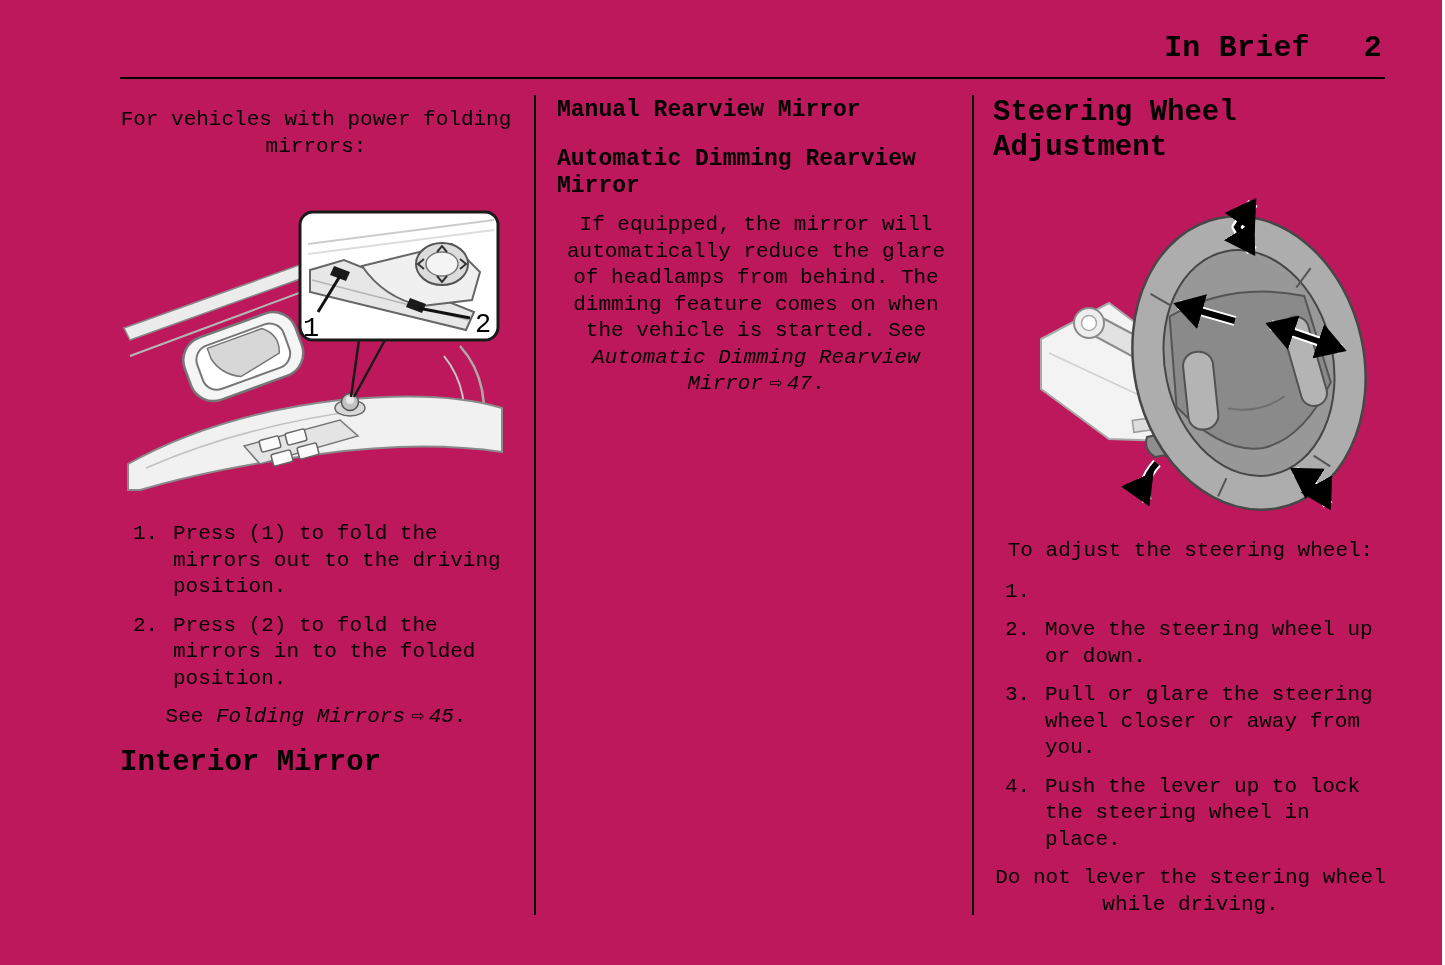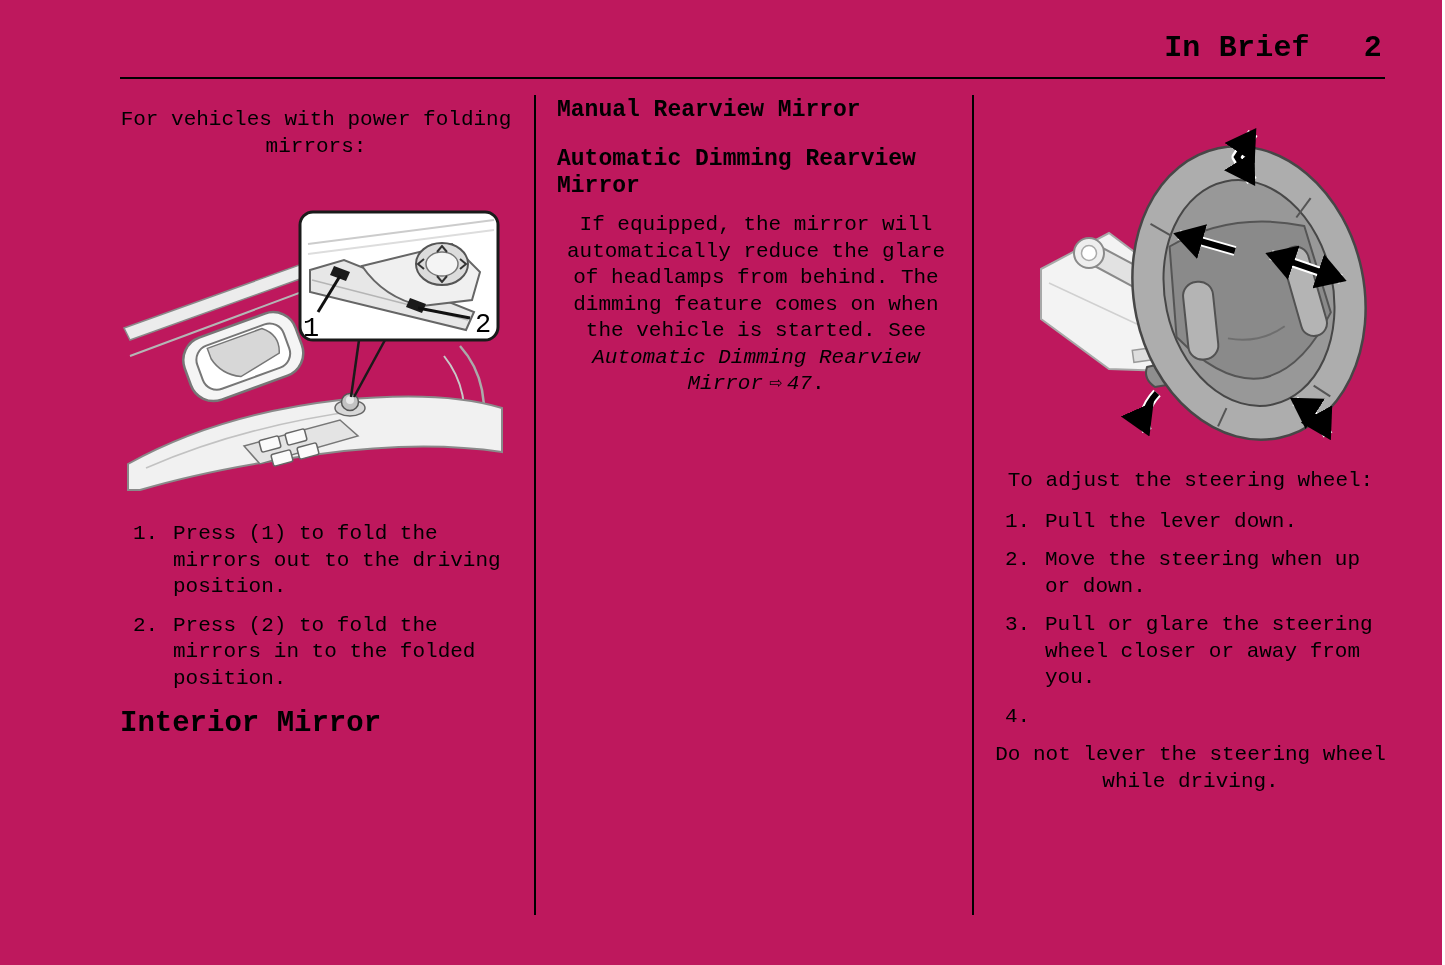--- a/index.html
+++ b/index.html
@@ -123,37 +123,41 @@
       <li>
         <span class="num">1.</span>
         <span class="txt">Press (1) to fold the mirrors out to the driving position.</span>
       </li>
       <li>
         <span class="num">2.</span>
         <span class="txt">Press (2) to fold the mirrors in to the folded position.</span>
       </li>
     </ol>
 
+    <p class="body">
+      <span>See </span><em>Folding Mirrors</em><span class="xarrow">⇨</span><em>45</em><span>.</span>
+    </p>
 
     <h2>Interior Mirror</h2>
   </section>
 
   <div class="divider divider-1"></div>
 
   <section class="col col-mid">
     <h3 class="first">Manual Rearview Mirror</h3>
     <h3 class="spaced">Automatic Dimming Rearview Mirror</h3>
     <p class="body">
       <span>If equipped, the mirror will automatically reduce the glare of headlamps from behind. The dimming feature comes on when the vehicle is started. See </span><em>Automatic Dimming Rearview Mirror</em><span class="xarrow">⇨</span><em>47</em><span>.</span>
     </p>
   </section>
 
   <div class="divider divider-2"></div>
 
   <section class="col col-right">
+    <h2 class="tight">Steering Wheel Adjustment</h2>
 
     <figure class="wheel-fig">
       <svg width="345" height="330" viewBox="0 0 345 330">
         <defs>
           <marker id="ah" markerWidth="5" markerHeight="6" refX="4" refY="3" orient="auto-start-reverse">
             <path d="M0,0 L5,3 L0,6 Z" fill="#000000"></path>
           </marker>
         </defs>
 
         <g>
@@ -202,31 +206,31 @@
           <path d="M256,280 Q278,294 289,314" stroke="#000000" stroke-width="6" fill="none" marker-start="url(#ah)" marker-end="url(#ah)"></path>
         </g>
       </svg>
     </figure>
 
     <p class="body">To adjust the steering wheel:</p>
 
     <ol class="plain">
       <li>
         <span class="num">1.</span>
-        <span class="txt">Pull the lever down.</span>
       </li>
       <li>
         <span class="num">2.</span>
-        <span class="txt">Move the steering when up or down.</span>
+        <span class="txt">Move the steering wheel up or down.</span>
       </li>
       <li>
         <span class="num">3.</span>
         <span class="txt">Pull or glare the steering wheel closer or away from you.</span>
       </li>
       <li>
         <span class="num">4.</span>
+        <span class="txt">Push the lever up to lock the steering wheel in place.</span>
       </li>
     </ol>
 
     <p class="body">Do not lever the steering wheel while driving.</p>
   </section>
 
 </div>
 
 </body></html>

